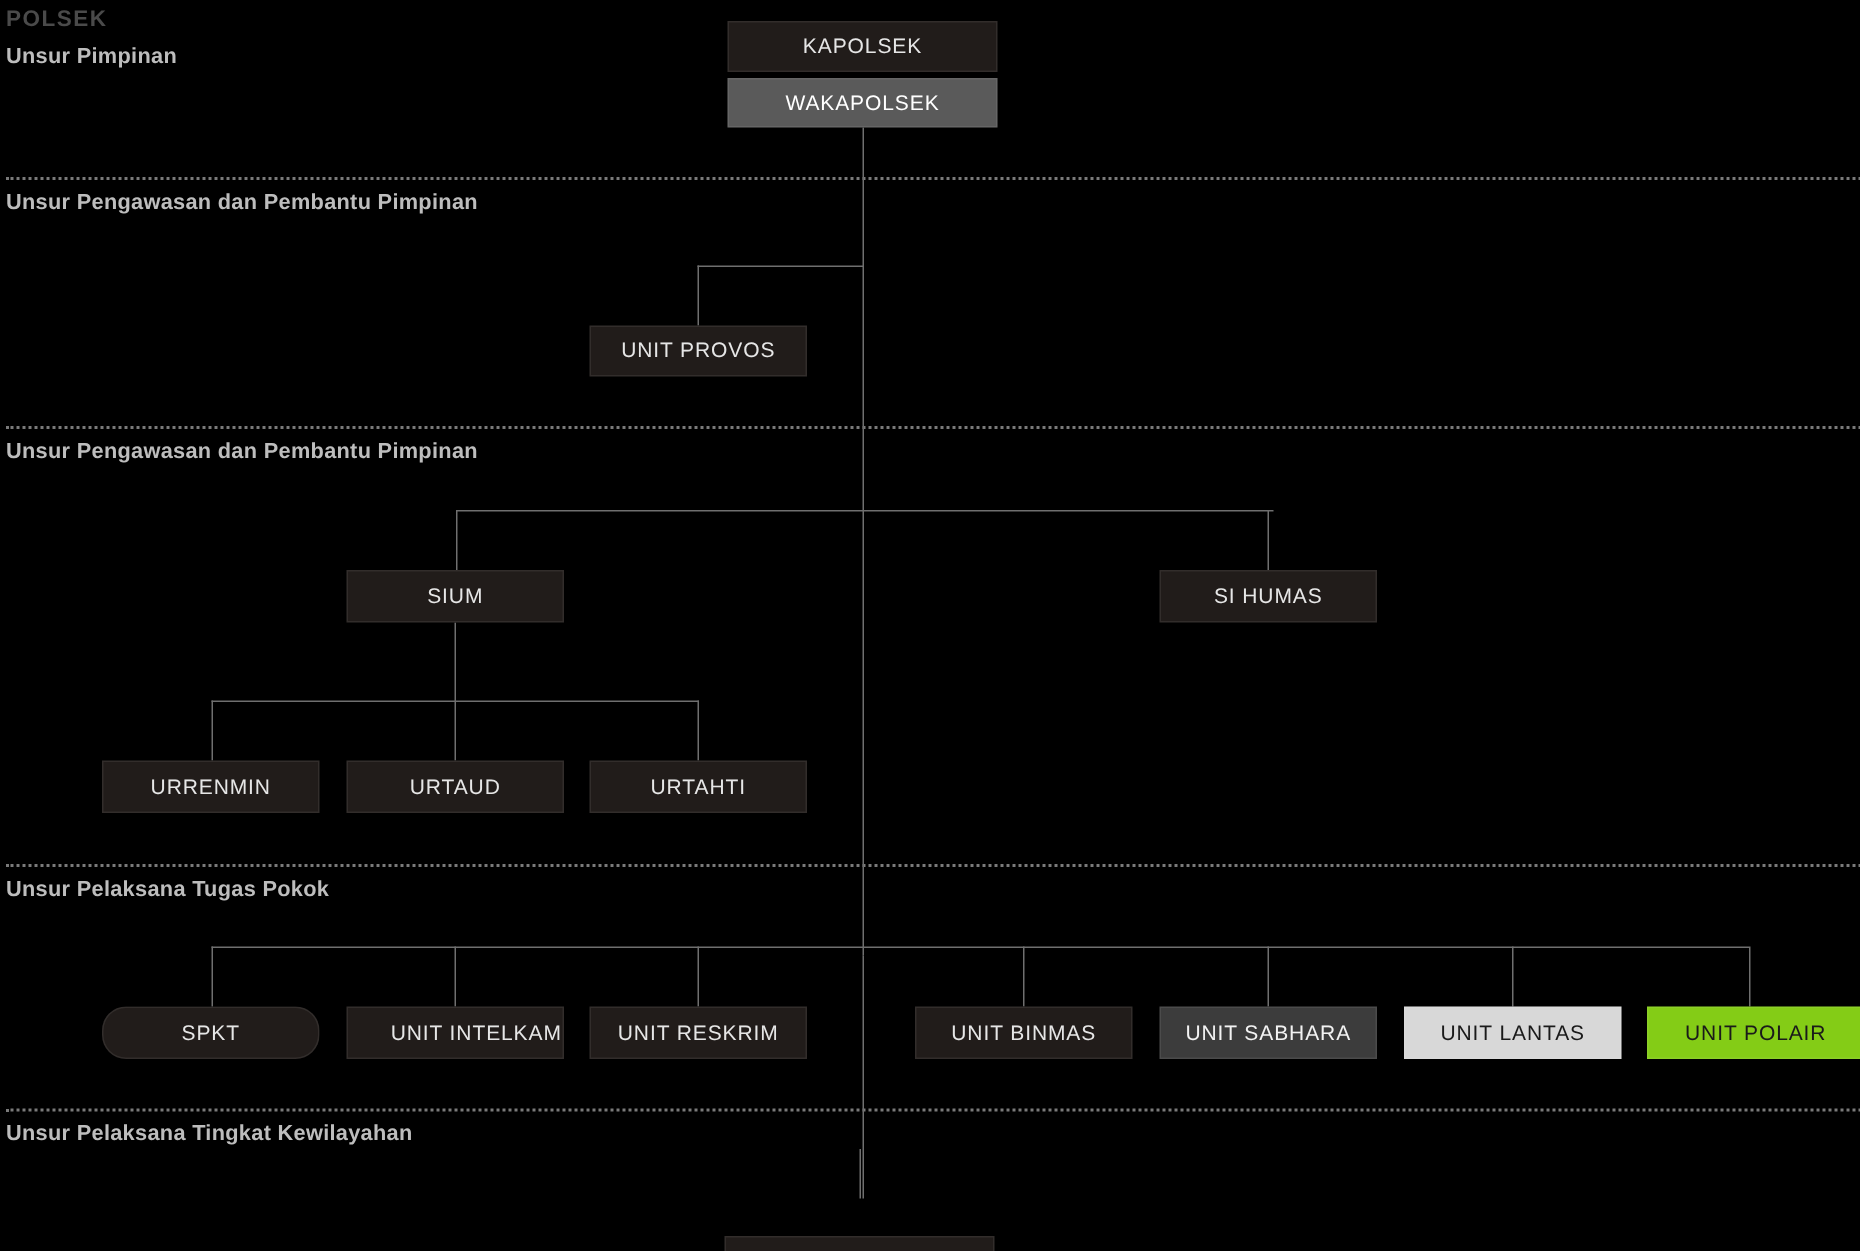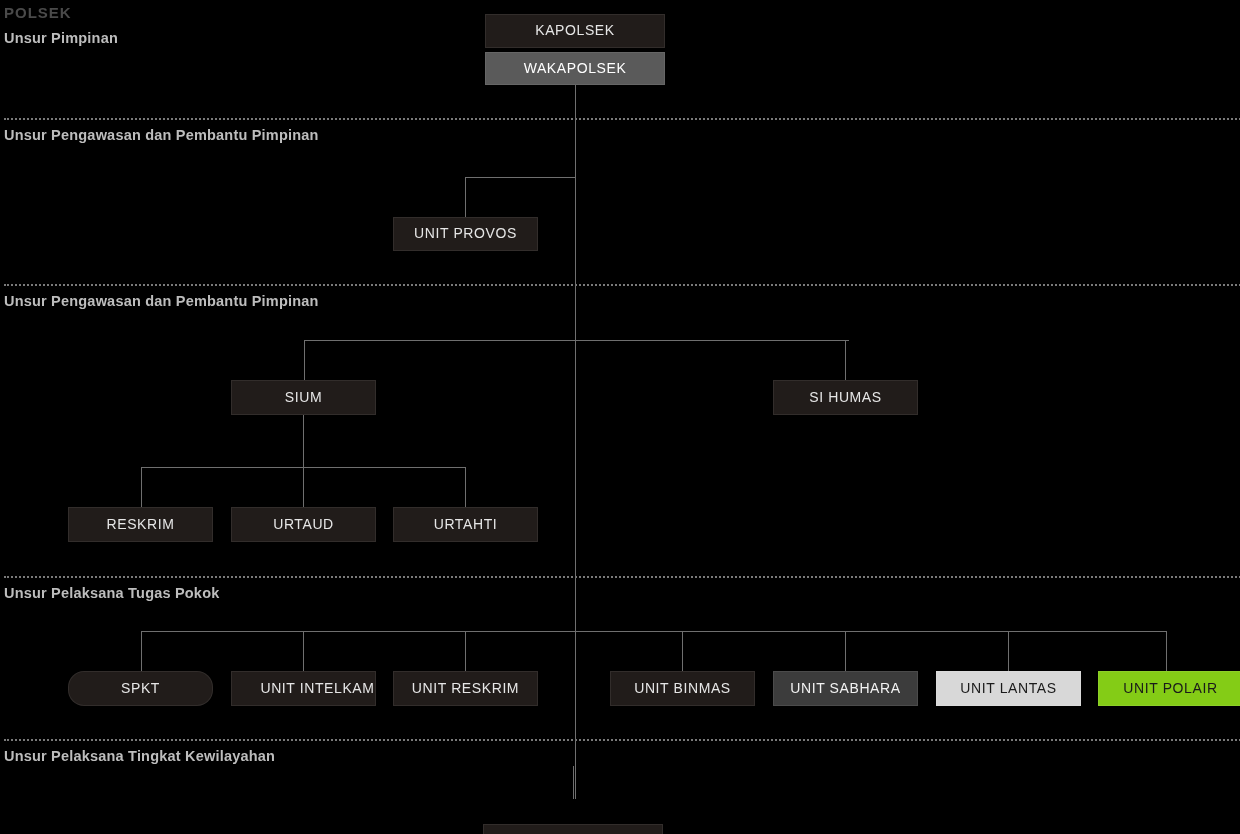--- a/index.html
+++ b/index.html
@@ -116,21 +116,21 @@
     <div class="section-label" style="left: 0px; top: 30px;">Unsur Pimpinan</div>
     <div class="section-label" style="left: 0px; top: 127px;">Unsur Pengawasan dan Pembantu Pimpinan</div>
     <div class="section-label" style="left: 0px; top: 293px;">Unsur Pengawasan dan Pembantu Pimpinan</div>
     <div class="section-label" style="left: 0px; top: 585px;">Unsur Pelaksana Tugas Pokok</div>
     <div class="section-label" style="left: 0px; top: 748px;">Unsur Pelaksana Tingkat Kewilayahan</div>
     <div class="node dark" style="left: 481px; top: 14px; width: 180px; height: 34px;">KAPOLSEK</div>
     <div class="node mid" style="left: 481px; top: 52px; width: 180px; height: 33px;">WAKAPOLSEK</div>
     <div class="node dark" style="left: 389px; top: 217px; width: 145px; height: 34px;">UNIT PROVOS</div>
     <div class="node dark" style="left: 227px; top: 380px; width: 145px; height: 35px;">SIUM</div>
     <div class="node dark" style="left: 769px; top: 380px; width: 145px; height: 35px;">SI HUMAS</div>
-    <div class="node dark" style="left: 64px; top: 507px; width: 145px; height: 35px;">RESKRIM</div>
+    <div class="node dark" style="left: 64px; top: 507px; width: 145px; height: 35px;">URRENMIN</div>
     <div class="node dark" style="left: 227px; top: 507px; width: 145px; height: 35px;">URTAUD</div>
     <div class="node dark" style="left: 389px; top: 507px; width: 145px; height: 35px;">URTAHTI</div>
     <div class="node dark" style="left: 64px; top: 671px; width: 145px; height: 35px; border-radius: 16px;">SPKT</div>
     <div class="node dark" style="left: 227px; top: 671px; width: 145px; height: 35px; padding-left: 28px;">UNIT INTELKAM</div>
     <div class="node dark" style="left: 389px; top: 671px; width: 145px; height: 35px;">UNIT RESKRIM</div>
     <div class="node dark" style="left: 606px; top: 671px; width: 145px; height: 35px;">UNIT BINMAS</div>
     <div class="node light" style="left: 769px; top: 671px; width: 145px; height: 35px;">UNIT SABHARA</div>
     <div class="node pale" style="left: 932px; top: 671px; width: 145px; height: 35px;">UNIT LANTAS</div>
     <div class="node palegray" style="left: 1094px; top: 671px; width: 145px; height: 35px;">UNIT POLAIR</div>
     <div class="node dark" style="left: 479px; top: 799px; width: 180px; height: 35px; margin-top: 25px;">SUBKAPOLSEK</div>

